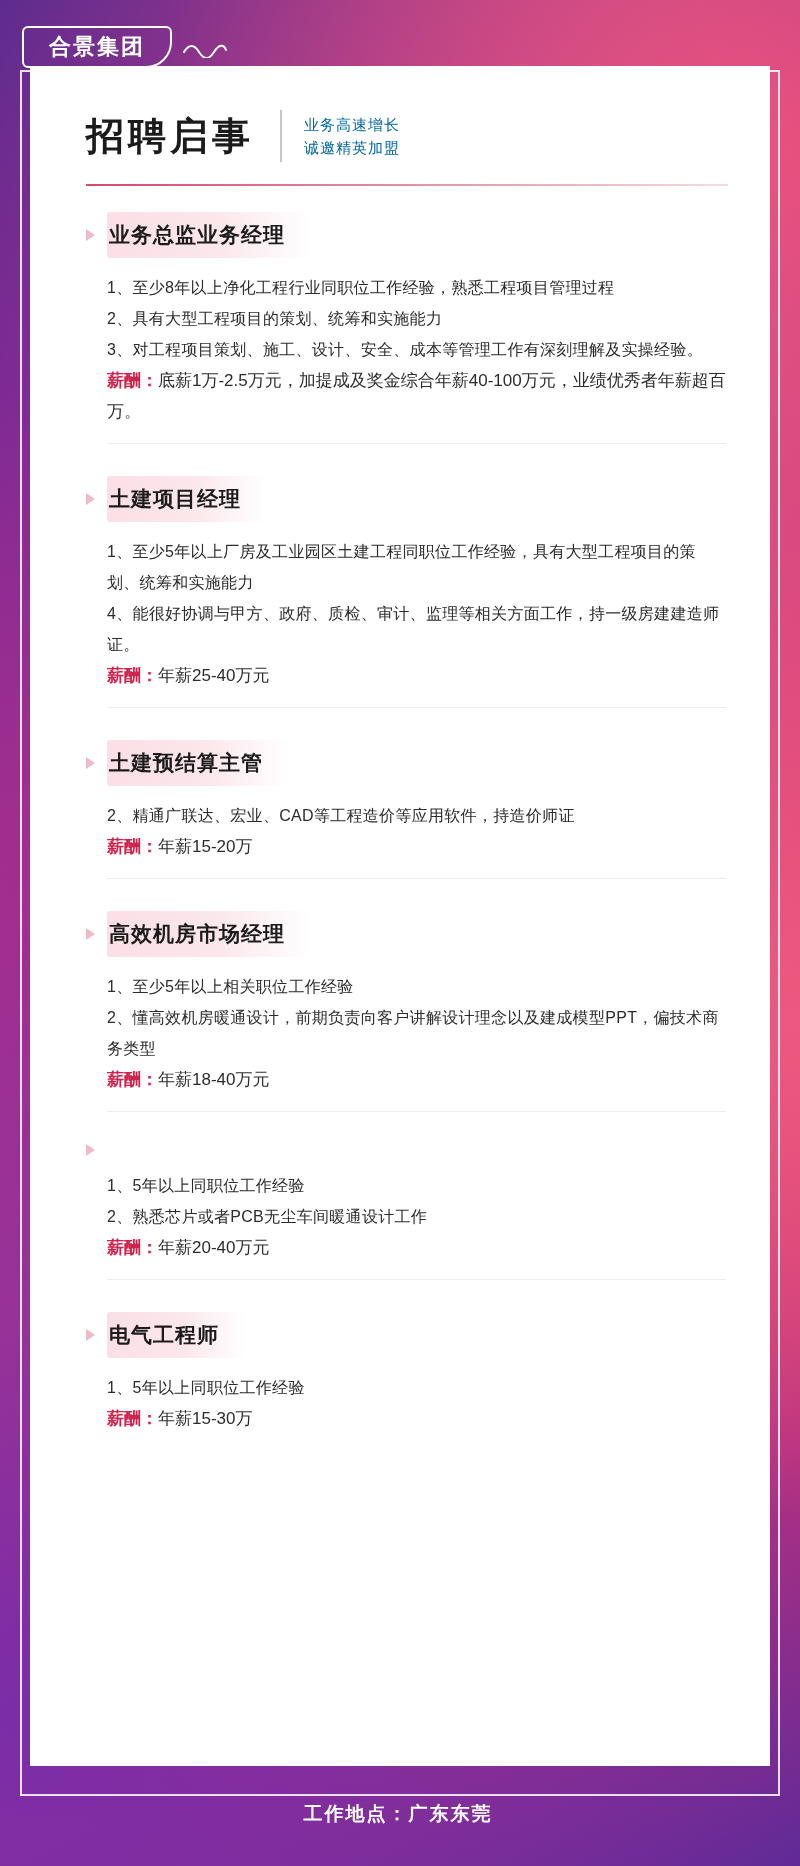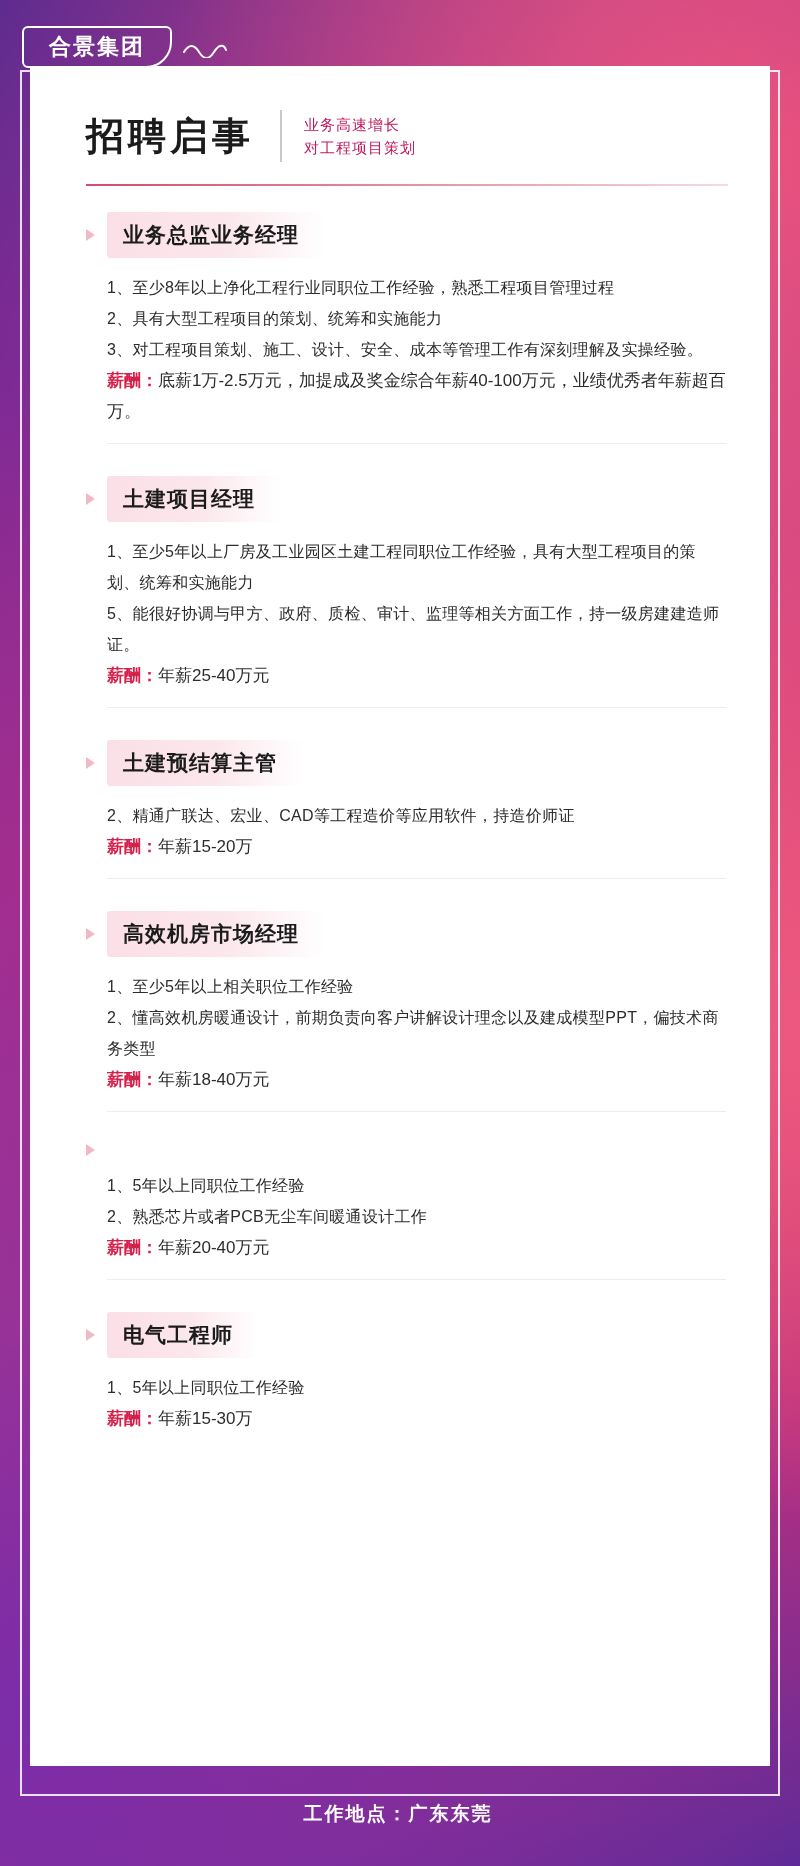--- a/index.html
+++ b/index.html
@@ -116,21 +116,21 @@
   }
   .head-divider {
     width: 2px;
     height: 52px;
     background: #c8c8c8;
     margin: 0 22px 0 26px;
   }
   .head-sub {
     font-size: 15px;
     line-height: 23px;
-    color: #be185d;
+    color: #0369a1;
     letter-spacing: 1px;
   }
   .header-rule {
     margin: 22px 8px 0 22px;
     height: 2px;
     background: linear-gradient(to right, #d34b6e 0%, #e7aeb8 70%, #f3dde1 100%);
   }
 
   
   .sections {
@@ -153,21 +153,21 @@
     height: 0;
     border-left: 9px solid #f0b9c6;
     border-top: 6px solid transparent;
     border-bottom: 6px solid transparent;
     margin-right: 12px;
     flex: none;
   }
   .job-title-wrap {
     position: relative;
     display: inline-block;
-    padding: 9px 26px 9px 16px;
+    padding: 9px 26px 9px 2px;
   }
   .job-title-bg {
     position: absolute;
     left: 0; top: 0; right: 0; bottom: 0;
     background: linear-gradient(to right, #fbdfe6 0%, #fbe7ec 55%, #ffffff 100%);
     border-radius: 3px;
   }
   .job-title {
     position: relative;
     font-size: 21px;
@@ -236,21 +236,21 @@
   <div class="outer-frame"></div>
   <div class="corner-square"></div>
 
   <div class="card">
 
     <div class="card-header">
       <div class="headline">招聘启事</div>
       <div class="head-divider"></div>
       <div class="head-sub">
         <div>业务高速增长</div>
-        <div>对工程项目策划</div>
+        <div>诚邀精英加盟</div>
       </div>
     </div>
     <div class="header-rule"></div>
 
     <div class="sections">
 
       <div class="job">
         <div class="job-head">
           <div class="arrow"></div>
           <div class="job-title-wrap">
@@ -272,21 +272,21 @@
       <div class="job">
         <div class="job-head">
           <div class="arrow"></div>
           <div class="job-title-wrap">
             <div class="job-title-bg"></div>
             <div class="job-title">土建项目经理</div>
           </div>
         </div>
         <div class="job-body">
           <div class="job-line">1、至少5年以上厂房及工业园区土建工程同职位工作经验，具有大型工程项目的策划、统筹和实施能力</div>
-          <div class="job-line">5、能很好协调与甲方、政府、质检、审计、监理等相关方面工作，持一级房建建造师证。</div>
+          <div class="job-line">4、能很好协调与甲方、政府、质检、审计、监理等相关方面工作，持一级房建建造师证。</div>
           <div class="salary-line">
             <span class="salary-label">薪酬：</span><span>年薪25-40万元</span>
           </div>
         </div>
         <div class="divider"></div>
       </div>
 
       <div class="job">
         <div class="job-head">
           <div class="arrow"></div>

